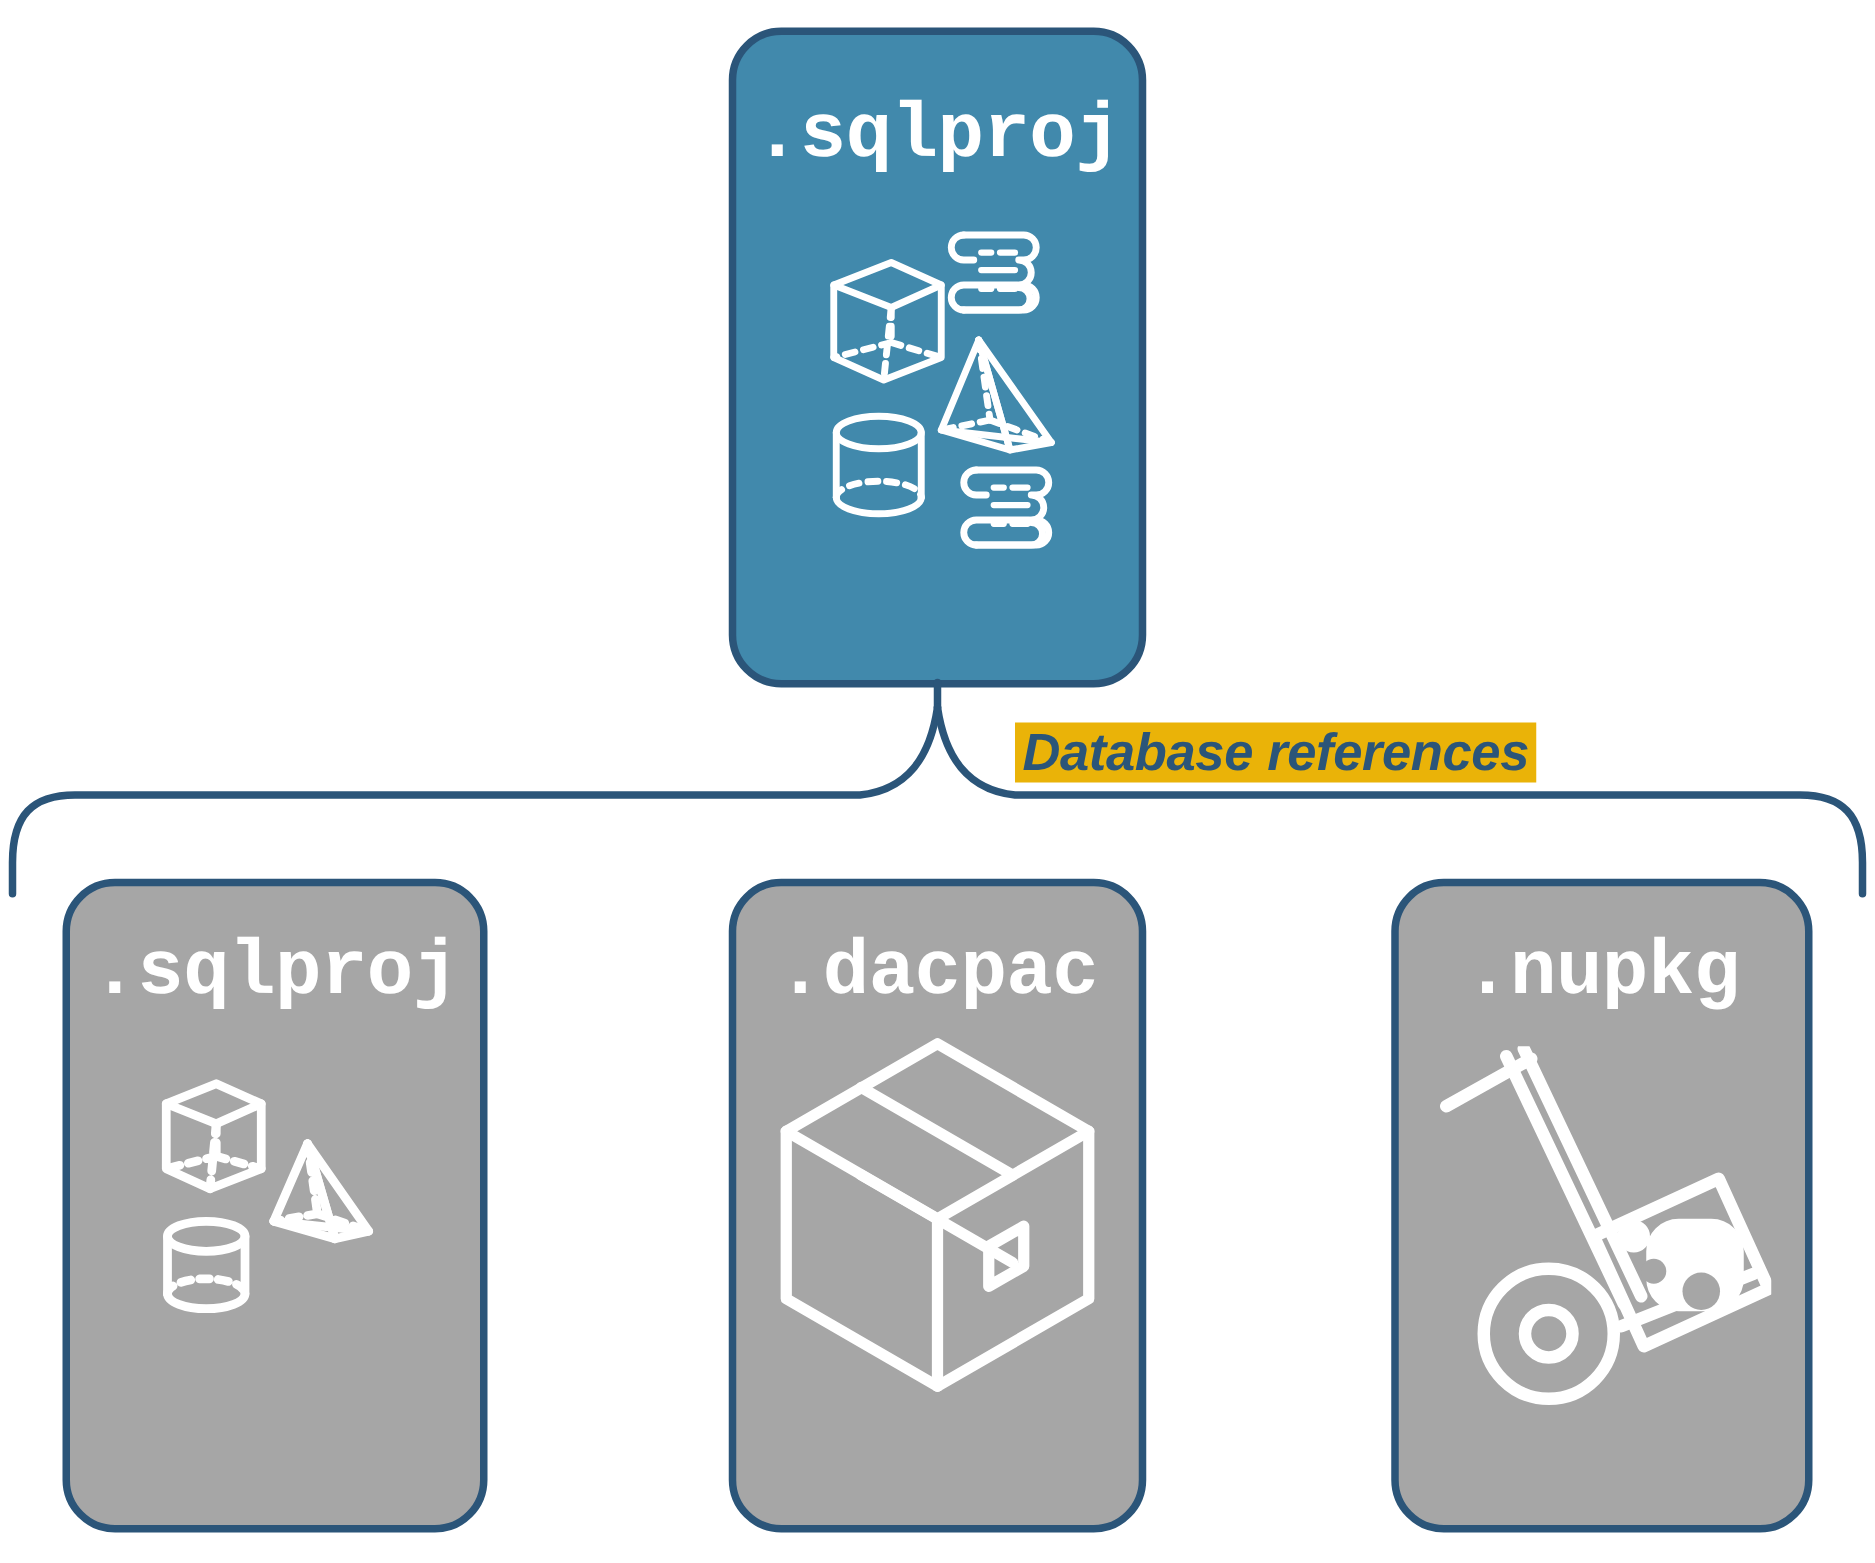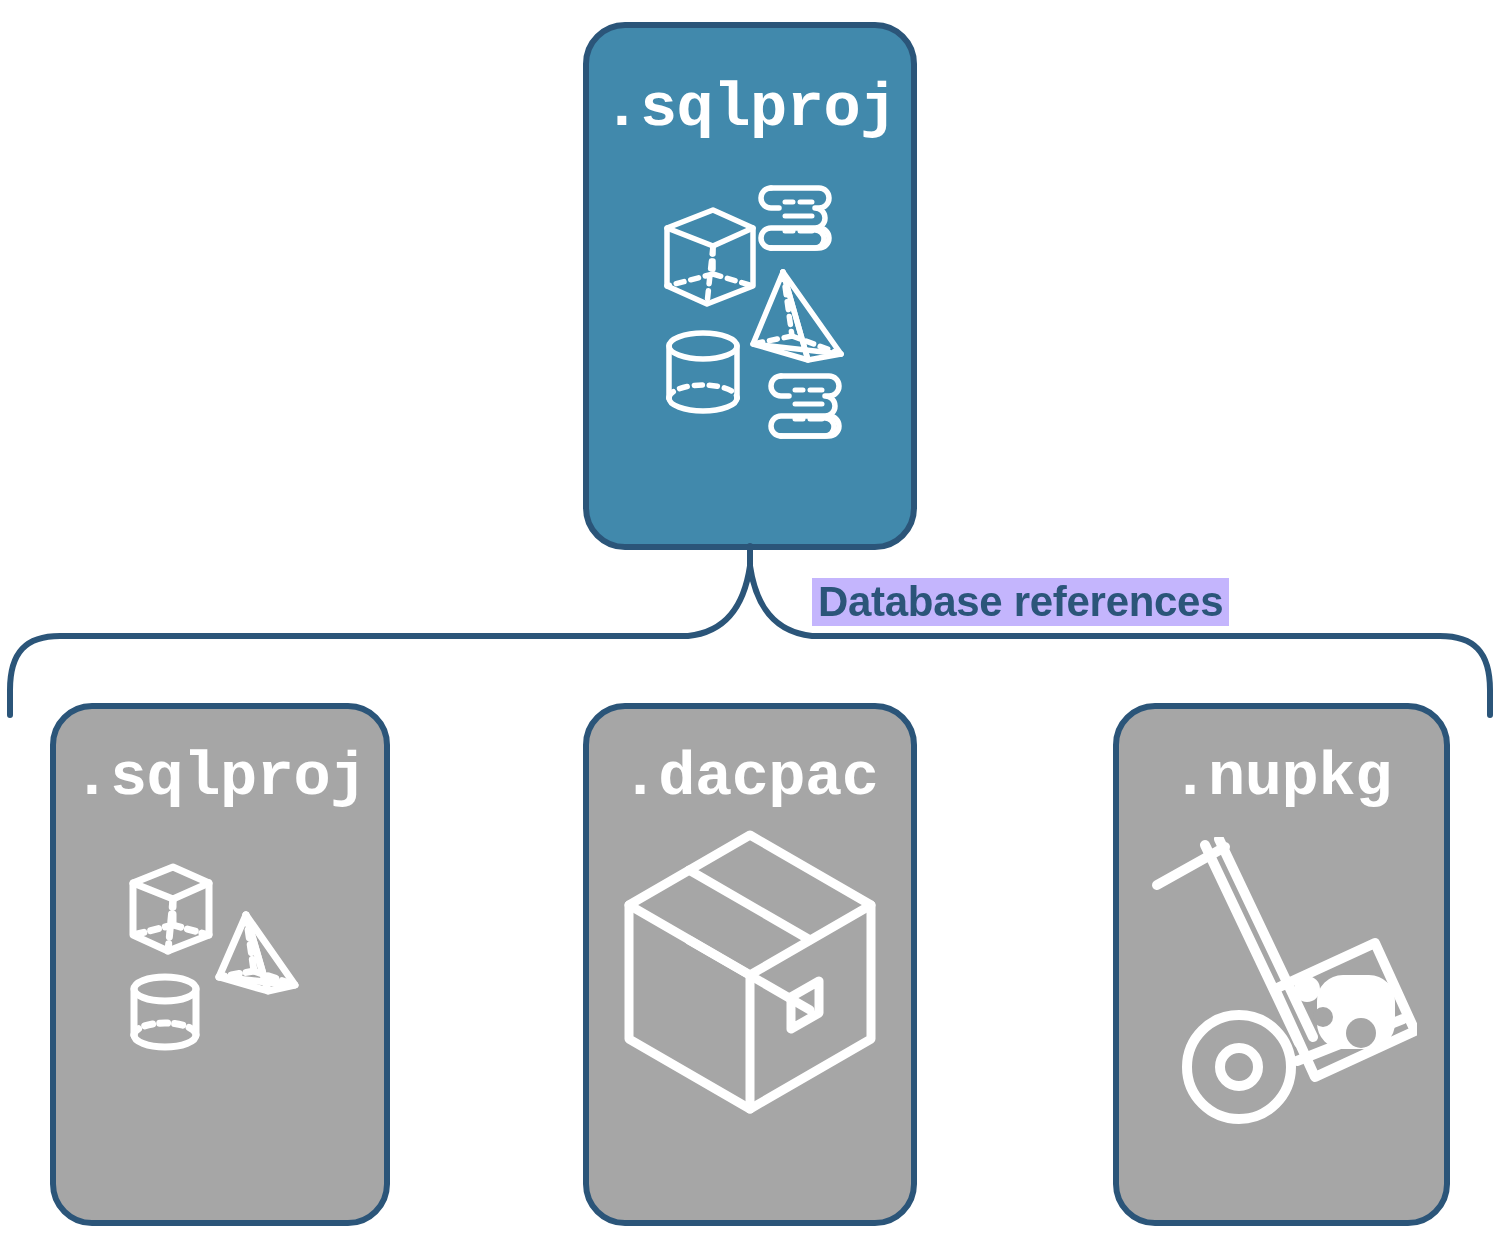--- a/index.html
+++ b/index.html
@@ -116,22 +116,23 @@
   #bracket-label {
     position: absolute;
     left: 812px;
     top: 578px;
     color: #2b5579;
     font-size: 42px;
     font-weight: bold;
     font-family: "Liberation Sans", sans-serif;
     letter-spacing: -0.3px;
     white-space: nowrap;
-    background: #c4b5fd;
+    background: #eab308;
     padding: 0 6px;
+    font-style: italic;
   }
 </style>
 </head>
 <body>
 
 <div id="diagram-root">
 
   <div class="card card-blue" id="card-top">
     <div class="card-title">.sqlproj</div>
 

